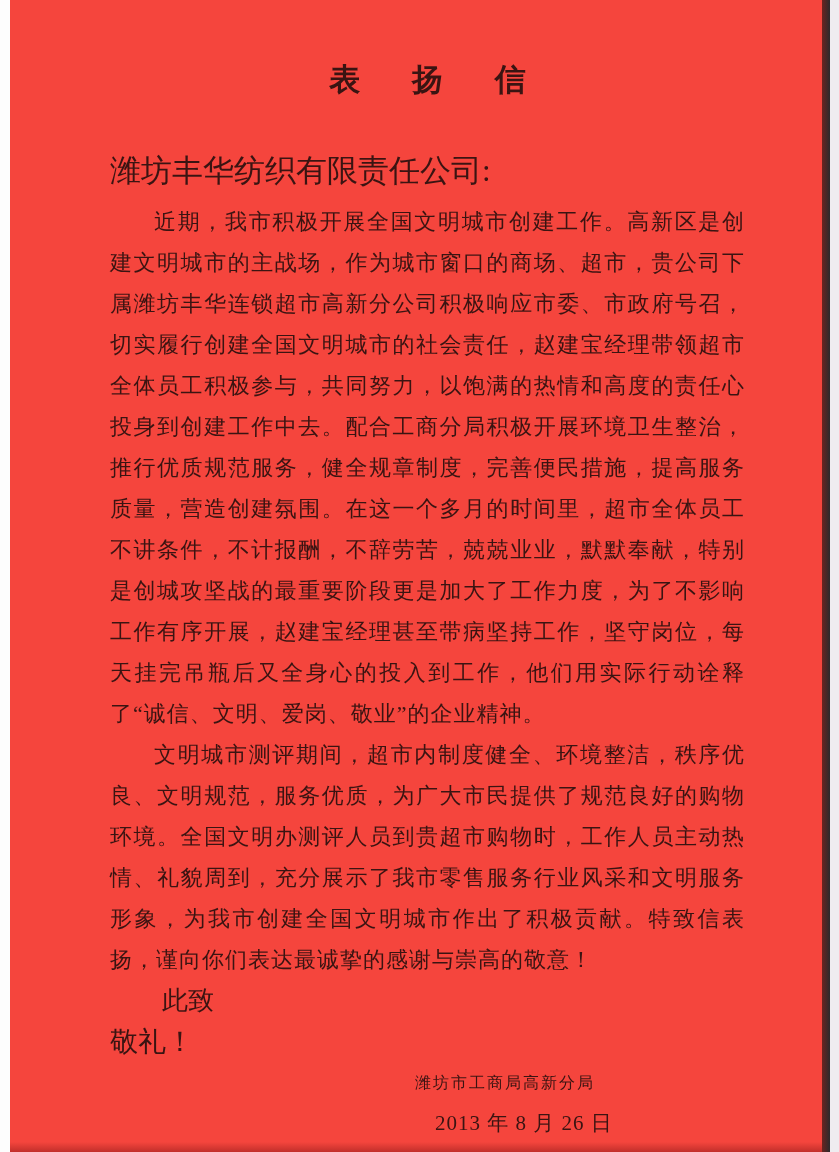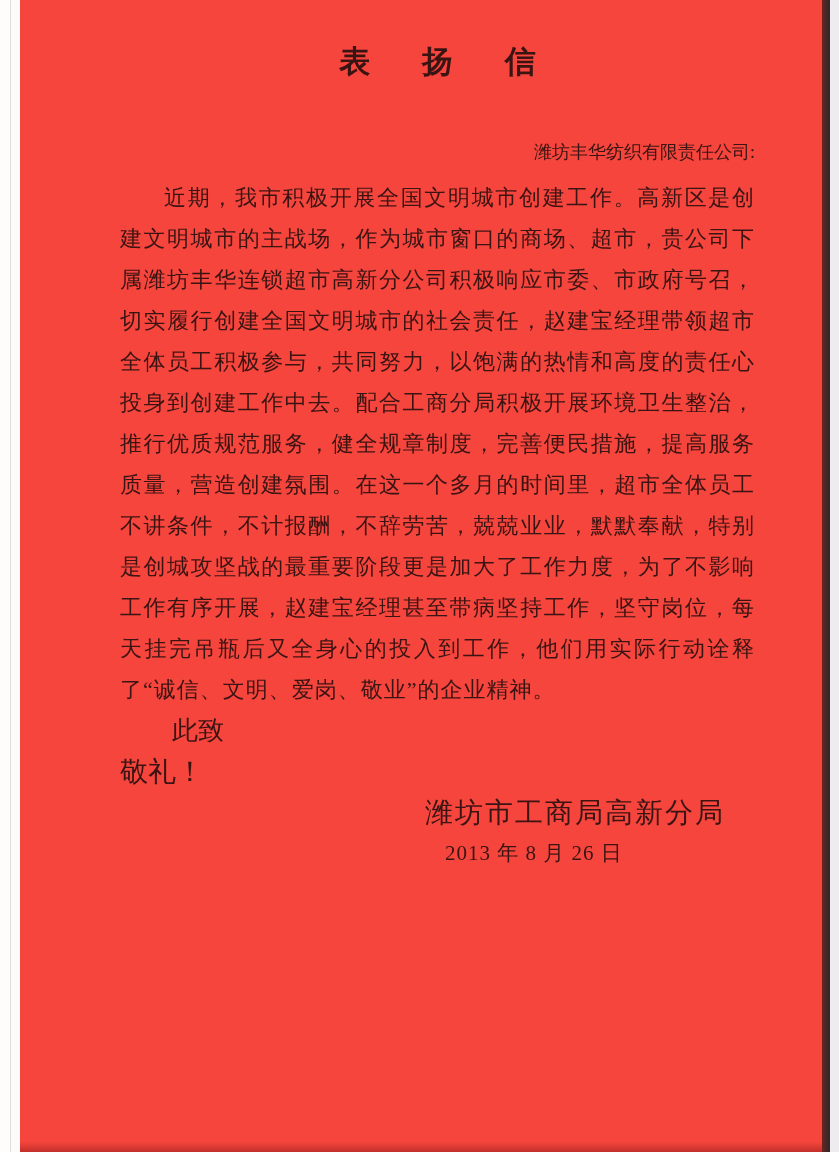--- a/index.html
+++ b/index.html
@@ -22,25 +22,25 @@
   .edge-left {
     position: absolute;
     left: 0; top: 0;
     width: 10px; height: 100%;
     background: #fdfdfd;
     border-right: 1px solid #e2dcd8;
   }
   
   .paper {
     position: absolute;
-    left: 20px; top: 0;
+    left: 10px; top: 0;
     width: 812px; height: 1152px;
     background: var(--paper, #f5453d);
     box-sizing: border-box;
-    padding: 42px 77px 0 100px;
+    padding: 60px 77px 0 100px;
     color: var(--ink, #3a1412);
   }
   
   .paper::after {
     content: "";
     position: absolute;
     left: 0; bottom: 0;
     width: 100%; height: 10px;
     background: linear-gradient(to bottom, rgba(140,25,25,0) 0%, rgba(130,20,20,0.45) 100%);
     pointer-events: none;
@@ -63,46 +63,45 @@
     margin: 0;
     text-align: center;
     font-size: 31px;
     font-weight: bold;
     letter-spacing: 22px;
     text-indent: 22px; 
     line-height: 40px;
   }
   .salutation {
     margin-top: 50px;
-    font-size: 18px;
+    font-size: 31px;
     line-height: 41px;
-    text-align: right;
   }
   .para {
     margin: 0;
     font-size: 22px;
     line-height: 41px;
     text-align: justify;
     text-indent: 2em;
     letter-spacing: 1px;
   }
   .para.first {
-    margin-top: 4px;
+    margin-top: 10px;
   }
   .closing-cizhi {
     font-size: 26px;
     line-height: 41px;
     text-indent: 2em;
   }
   .closing-jingli {
     font-size: 28px;
     line-height: 41px;
   }
   .signature {
-    font-size: 28px;
+    font-size: 16px;
     line-height: 41px;
     margin-left: 305px;
     letter-spacing: 2px;
   }
   .date {
     font-size: 21px;
     line-height: 41px;
     margin-left: 325px;
     letter-spacing: 1px;
   }
@@ -113,20 +112,21 @@
 <div class="scan">
   <div class="edge-left"></div>
 
   <div class="paper">
     <h1 class="title">表 扬 信</h1>
 
     <div class="salutation">潍坊丰华纺织有限责任公司:</div>
 
     <p class="para first">近期，我市积极开展全国文明城市创建工作。高新区是创建文明城市的主战场，作为城市窗口的商场、超市，贵公司下属潍坊丰华连锁超市高新分公司积极响应市委、市政府号召，切实履行创建全国文明城市的社会责任，赵建宝经理带领超市全体员工积极参与，共同努力，以饱满的热情和高度的责任心投身到创建工作中去。配合工商分局积极开展环境卫生整治，推行优质规范服务，健全规章制度，完善便民措施，提高服务质量，营造创建氛围。在这一个多月的时间里，超市全体员工不讲条件，不计报酬，不辞劳苦，兢兢业业，默默奉献，特别是创城攻坚战的最重要阶段更是加大了工作力度，为了不影响工作有序开展，赵建宝经理甚至带病坚持工作，坚守岗位，每天挂完吊瓶后又全身心的投入到工作，他们用实际行动诠释了“诚信、文明、爱岗、敬业”的企业精神。</p>
 
+    <p class="para">文明城市测评期间，超市内制度健全、环境整洁，秩序优良、文明规范，服务优质，为广大市民提供了规范良好的购物环境。全国文明办测评人员到贵超市购物时，工作人员主动热情、礼貌周到，充分展示了我市零售服务行业风采和文明服务形象，为我市创建全国文明城市作出了积极贡献。特致信表扬，谨向你们表达最诚挚的感谢与崇高的敬意！</p>
 
     <div class="closing-cizhi">此致</div>
 
     <div class="closing-jingli">敬礼！</div>
 
     <div class="signature">潍坊市工商局高新分局</div>
 
     <div class="date">2013 年 8 月 26 日</div>
   </div>
 

